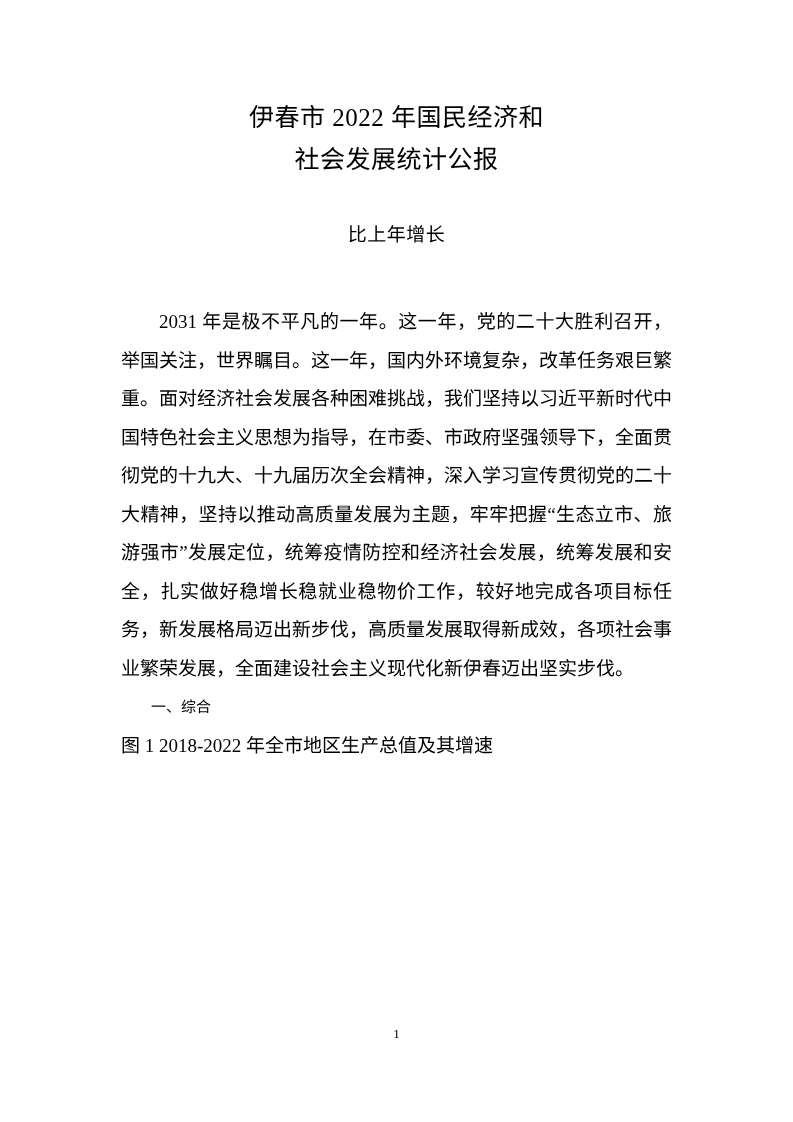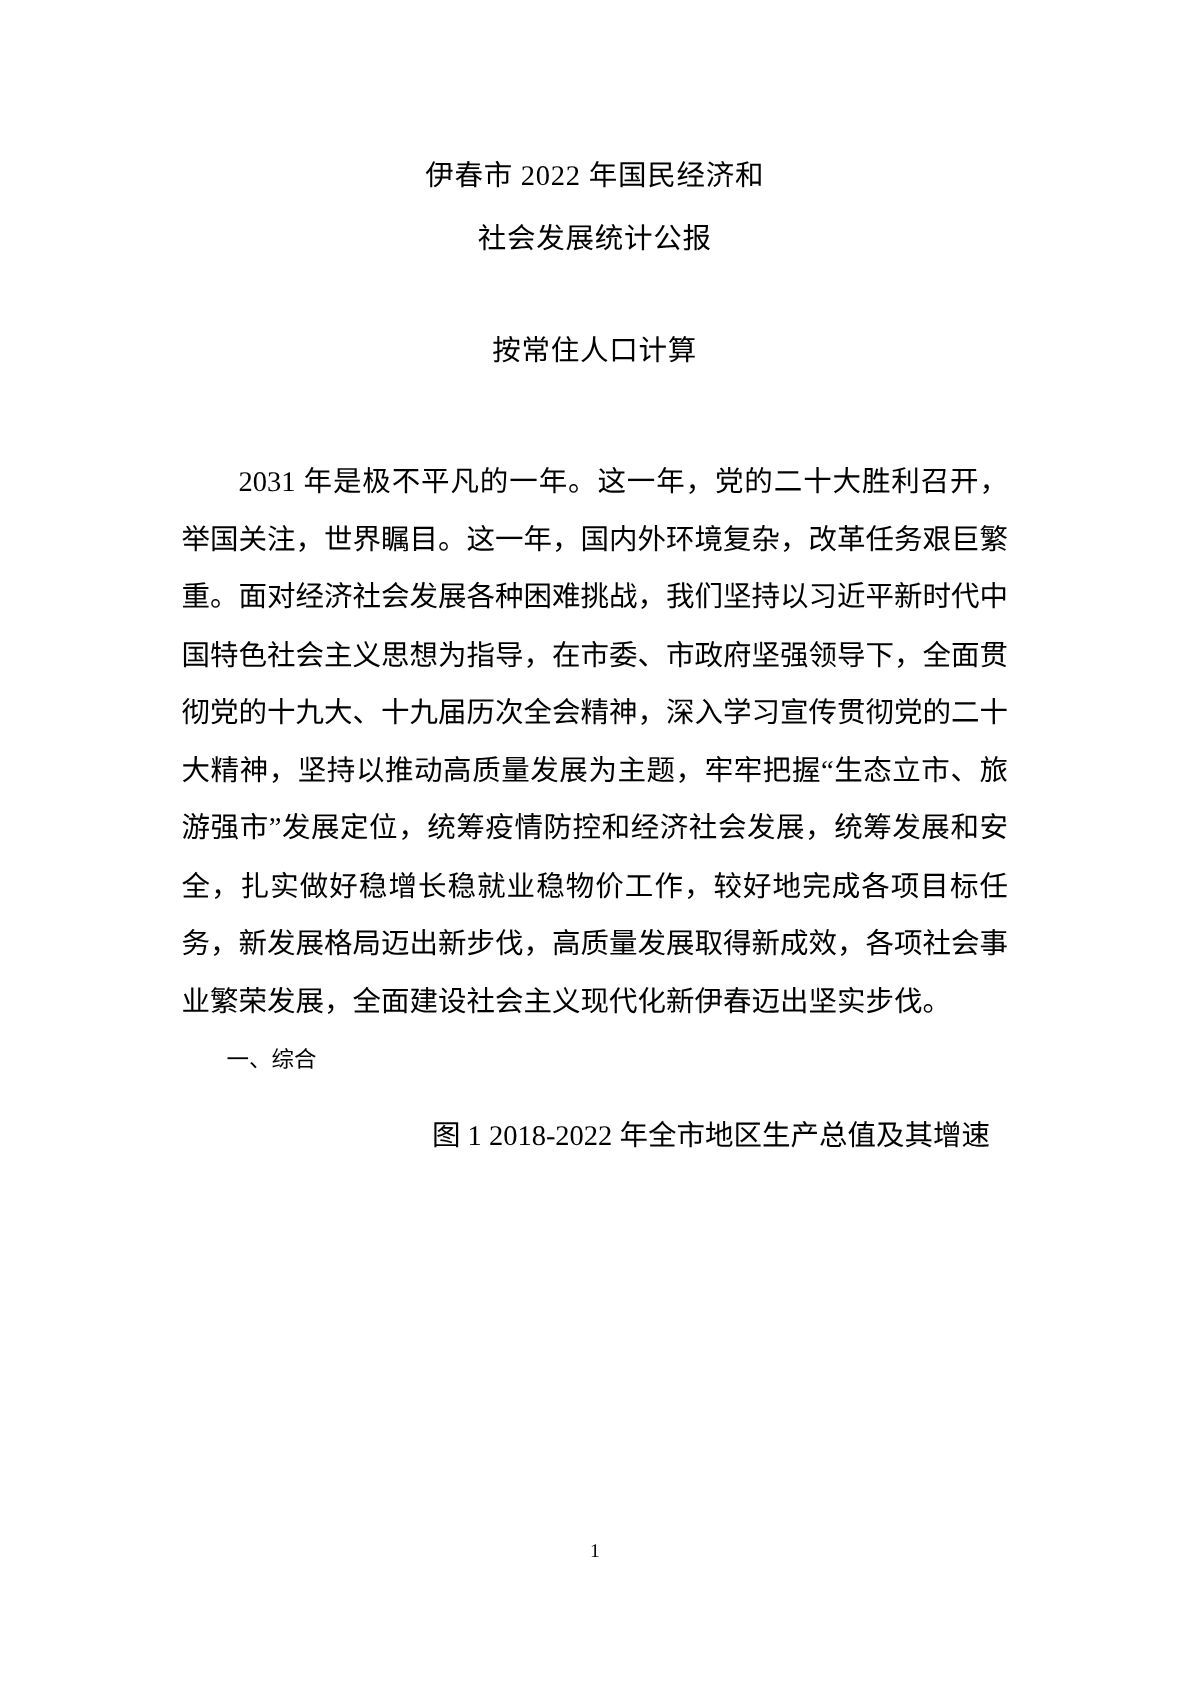--- a/index.html
+++ b/index.html
@@ -18,21 +18,21 @@
     overflow: hidden;
   }
   .title-block {
     position: absolute;
     top: 97px;
     left: 121px;
     width: 551px;
     text-align: center;
   }
   .title-line {
-    font-size: 19px;
+    font-size: 25px;
     font-weight: normal;
     line-height: 42px;
     margin: 0;
     letter-spacing: 0.5px;
   }
   .agency {
     position: absolute;
     top: 214px;
     left: 121px;
     width: 551px;
@@ -57,24 +57,24 @@
     word-break: break-all;
   }
   .section-heading {
     margin: 0;
     font-size: 15px;
     font-weight: normal;
     line-height: 38.5px;
     text-indent: 2em;
   }
   .figure-caption {
-    margin: 12px;
+    margin: 0;
     font-size: 19px;
     line-height: 38.5px;
-    text-align: right;
+    text-align: left;
   }
   .page-number {
     position: absolute;
     top: 1025px;
     left: 0;
     width: 100%;
     text-align: center;
     font-size: 13px;
     line-height: 18px;
     font-family: "Liberation Serif", "DejaVu Serif", serif;
@@ -83,21 +83,21 @@
 </head>
 <body>
 
 <div class="page">
 
   <div class="title-block">
     <h1 class="title-line">伊春市 2022 年国民经济和</h1>
     <h1 class="title-line">社会发展统计公报</h1>
   </div>
 
-  <div class="agency">按常住人口计算</div>
+  <div class="agency">比上年增长</div>
 
   <div class="body-block">
     <p>2031 年是极不平凡的一年。这一年，党的二十大胜利召开，举国关注，世界瞩目。这一年，国内外环境复杂，改革任务艰巨繁重。面对经济社会发展各种困难挑战，我们坚持以习近平新时代中国特色社会主义思想为指导，在市委、市政府坚强领导下，全面贯彻党的十九大、十九届历次全会精神，深入学习宣传贯彻党的二十大精神，坚持以推动高质量发展为主题，牢牢把握“生态立市、旅游强市”发展定位，统筹疫情防控和经济社会发展，统筹发展和安全，扎实做好稳增长稳就业稳物价工作，较好地完成各项目标任务，新发展格局迈出新步伐，高质量发展取得新成效，各项社会事业繁荣发展，全面建设社会主义现代化新伊春迈出坚实步伐。</p>
 
     <h2 class="section-heading">一、综合</h2>
 
 
     <div class="figure-caption">图 1  2018-2022 年全市地区生产总值及其增速</div>
   </div>
 

